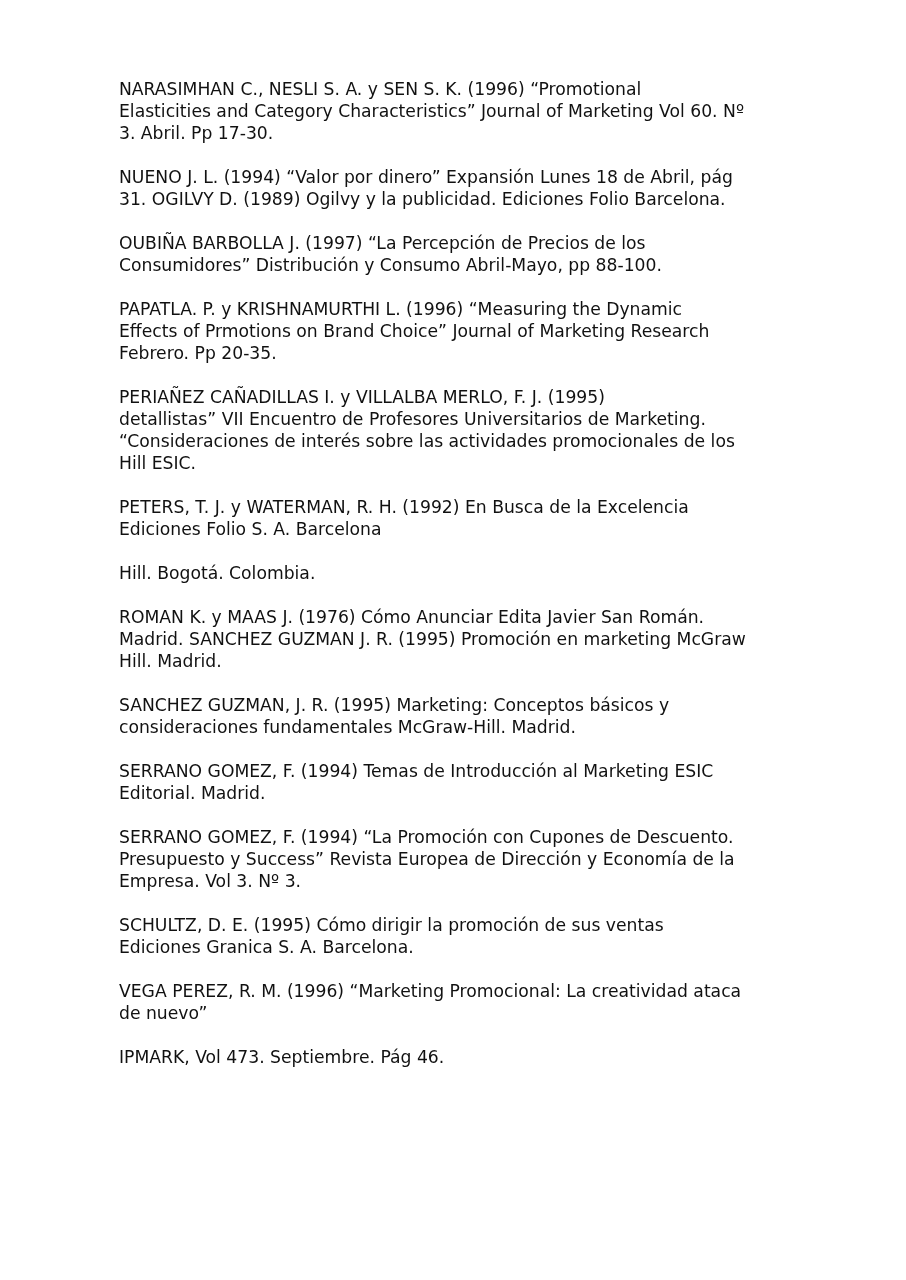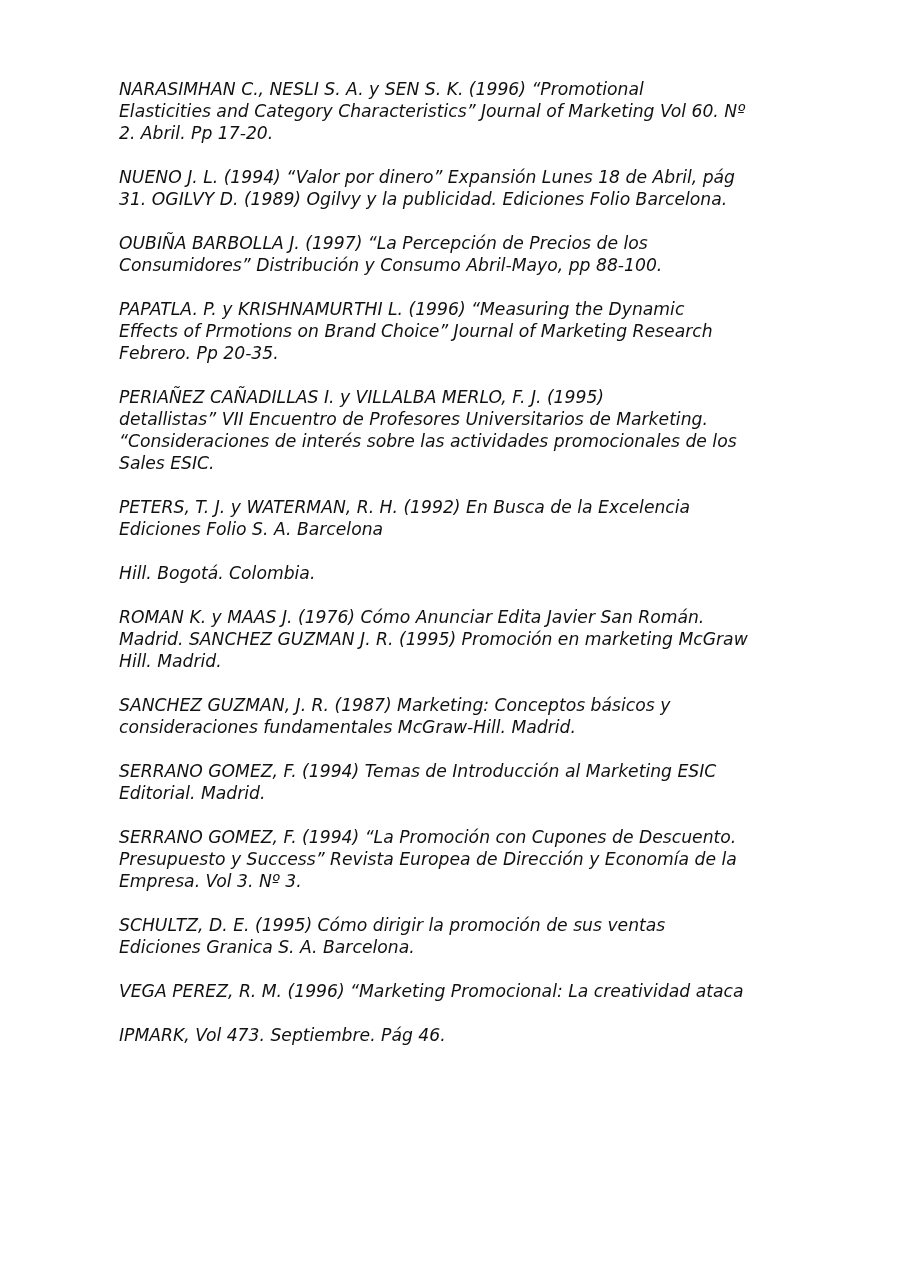--- a/index.html
+++ b/index.html
@@ -23,33 +23,32 @@
       line-height: 22px;
       color: #111111;
     }
     .ref {
       margin: 0 0 22px 0;
       white-space: normal;
     }
     .ref .line {
       display: block;
       white-space: nowrap;
-      font-style: italic;
     }
   </style>
 </head>
 <body>
 
 <div class="page">
   <div class="refs">
 
     <p class="ref">
       <span class="line">NARASIMHAN C., NESLI S. A. y SEN S. K. (1996) “Promotional</span>
       <span class="line">Elasticities and Category Characteristics” Journal of Marketing Vol 60. Nº</span>
-      <span class="line">2. Abril. Pp 17-20.</span>
+      <span class="line">3. Abril. Pp 17-30.</span>
     </p>
 
     <p class="ref">
       <span class="line">NUENO J. L. (1994) “Valor por dinero” Expansión Lunes 18 de Abril, pág</span>
       <span class="line">31. OGILVY D. (1989) Ogilvy y la publicidad. Ediciones Folio Barcelona.</span>
     </p>
 
     <p class="ref">
       <span class="line">OUBIÑA BARBOLLA J. (1997) “La Percepción de Precios de los</span>
       <span class="line">Consumidores” Distribución y Consumo Abril-Mayo, pp 88-100.</span>
@@ -58,41 +57,41 @@
     <p class="ref">
       <span class="line">PAPATLA. P. y KRISHNAMURTHI L. (1996) “Measuring the Dynamic</span>
       <span class="line">Effects of Prmotions on Brand Choice” Journal of Marketing Research</span>
       <span class="line">Febrero. Pp 20-35.</span>
     </p>
 
     <p class="ref">
       <span class="line">PERIAÑEZ CAÑADILLAS I. y VILLALBA MERLO, F. J. (1995)</span>
       <span class="line">detallistas” VII Encuentro de Profesores Universitarios de Marketing.</span>
       <span class="line">“Consideraciones de interés sobre las actividades promocionales de los</span>
-      <span class="line">Sales ESIC.</span>
+      <span class="line">Hill ESIC.</span>
     </p>
 
     <p class="ref">
       <span class="line">PETERS, T. J. y WATERMAN, R. H. (1992) En Busca de la Excelencia</span>
       <span class="line">Ediciones Folio S. A. Barcelona</span>
     </p>
 
     <p class="ref">
       <span class="line">Hill. Bogotá. Colombia.</span>
     </p>
 
 
     <p class="ref">
       <span class="line">ROMAN K. y MAAS J. (1976) Cómo Anunciar Edita Javier San Román.</span>
       <span class="line">Madrid. SANCHEZ GUZMAN J. R. (1995) Promoción en marketing McGraw</span>
       <span class="line">Hill. Madrid.</span>
     </p>
 
     <p class="ref">
-      <span class="line">SANCHEZ GUZMAN, J. R. (1987) Marketing: Conceptos básicos y</span>
+      <span class="line">SANCHEZ GUZMAN, J. R. (1995) Marketing: Conceptos básicos y</span>
       <span class="line">consideraciones fundamentales McGraw-Hill. Madrid.</span>
     </p>
 
     <p class="ref">
       <span class="line">SERRANO GOMEZ, F. (1994) Temas de Introducción al Marketing ESIC</span>
       <span class="line">Editorial. Madrid.</span>
     </p>
 
     <p class="ref">
       <span class="line">SERRANO GOMEZ, F. (1994) “La Promoción con Cupones de Descuento.</span>
@@ -100,20 +99,21 @@
       <span class="line">Empresa. Vol 3. Nº 3.</span>
     </p>
 
     <p class="ref">
       <span class="line">SCHULTZ, D. E. (1995) Cómo dirigir la promoción de sus ventas</span>
       <span class="line">Ediciones Granica S. A. Barcelona.</span>
     </p>
 
     <p class="ref">
       <span class="line">VEGA PEREZ, R. M. (1996) “Marketing Promocional: La creatividad ataca</span>
+      <span class="line">de nuevo”</span>
     </p>
 
     <p class="ref">
       <span class="line">IPMARK, Vol 473. Septiembre. Pág 46.</span>
     </p>
 
   </div>
 </div>
 
 </body></html>

